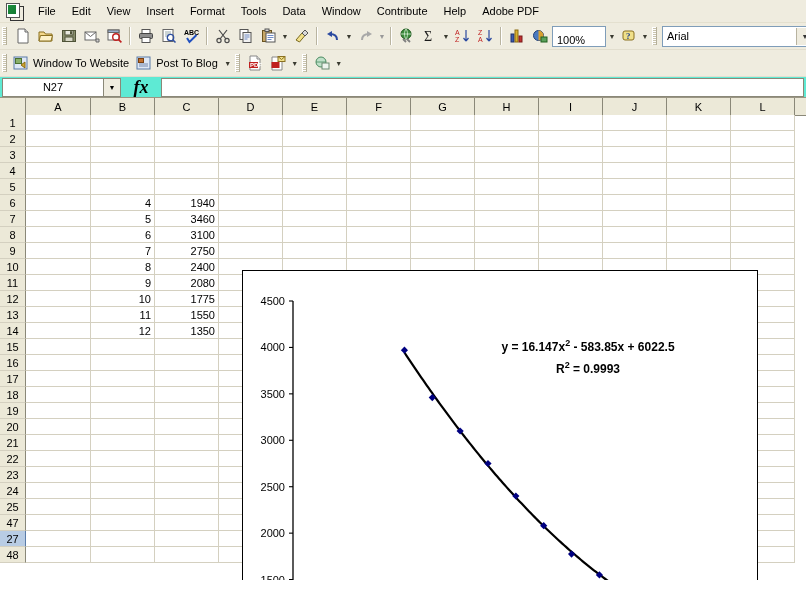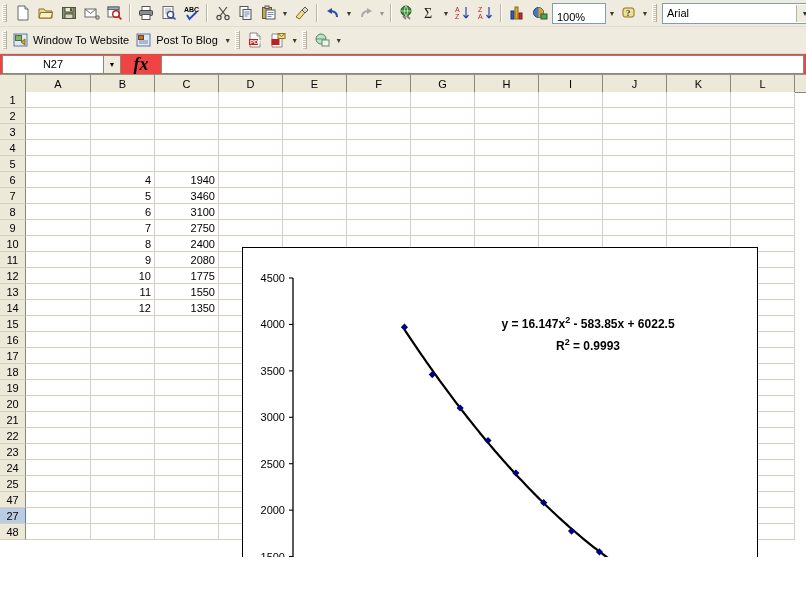--- a/index.html
+++ b/index.html
@@ -94,21 +94,21 @@
     flex:none;margin:0 1px;
   }
   .combo .cval{padding:0 4px;font-size:11px;color:#000;flex:1;white-space:nowrap;}
   .combo .carr{
     width:16px;height:17px;display:flex;align-items:center;justify-content:center;
     background:#efecdf;border-left:1px solid #b8b3a0;font-size:7px;color:#333;
   }
 
   
   .formulabar{
-    height:20px;background:#ef4444;display:flex;align-items:center;
+    height:20px;background:#5eead4;display:flex;align-items:center;
     border-bottom:1px solid #9b9684;
   }
   .namebox{
     width:100px;height:17px;margin-left:2px;background:#fff;border:1px solid #8a8878;
     border-right:none;display:flex;align-items:center;justify-content:center;flex:none;
     font-size:11px;
   }
   .namebox-arrow{
     width:16px;height:17px;background:#efecdf;border:1px solid #8a8878;
     display:flex;align-items:center;justify-content:center;flex:none;font-size:7px;
@@ -157,20 +157,37 @@
     position:absolute;left:242px;top:172px;width:516px;height:396px;
     background:#fff;border:1px solid #000;box-sizing:border-box;
   }
 </style>
 </head>
 <body>
 
 <div id="app">
 
 
+  <div class="menubar">
+    <div class="menu-doc-icon">
+      <div class="shadow"></div>
+        <div class="sheet"></div>
+    </div>
+    <div class="menu-item">File</div>
+    <div class="menu-item">Edit</div>
+    <div class="menu-item">View</div>
+    <div class="menu-item">Insert</div>
+    <div class="menu-item">Format</div>
+    <div class="menu-item">Tools</div>
+    <div class="menu-item">Data</div>
+    <div class="menu-item">Window</div>
+    <div class="menu-item">Contribute</div>
+    <div class="menu-item">Help</div>
+    <div class="menu-item">Adobe PDF</div>
+  </div>
 
   <div class="toolbar">
     <div class="grip"></div>
 
     <div class="tbtn">
       <svg width="16" height="16" viewBox="0 0 16 16">
         <path d="M3 1h7l3 3v11H3z" fill="#fff" stroke="#666" stroke-width="1"></path>
         <path d="M10 1v3h3" fill="#e6e6e6" stroke="#666" stroke-width="1"></path>
       </svg>
     </div>

